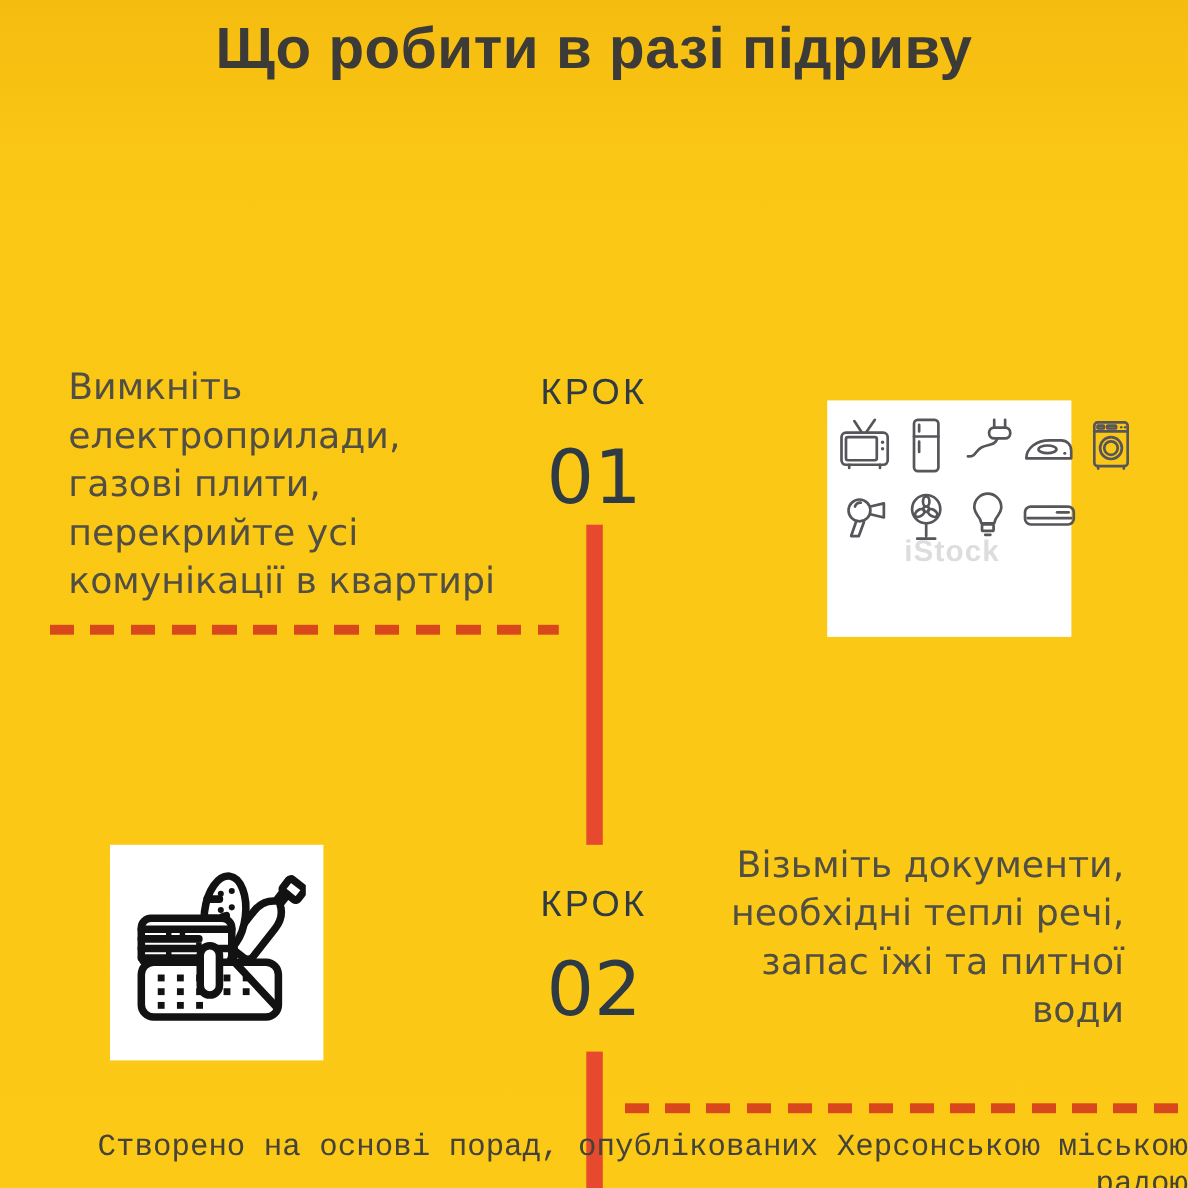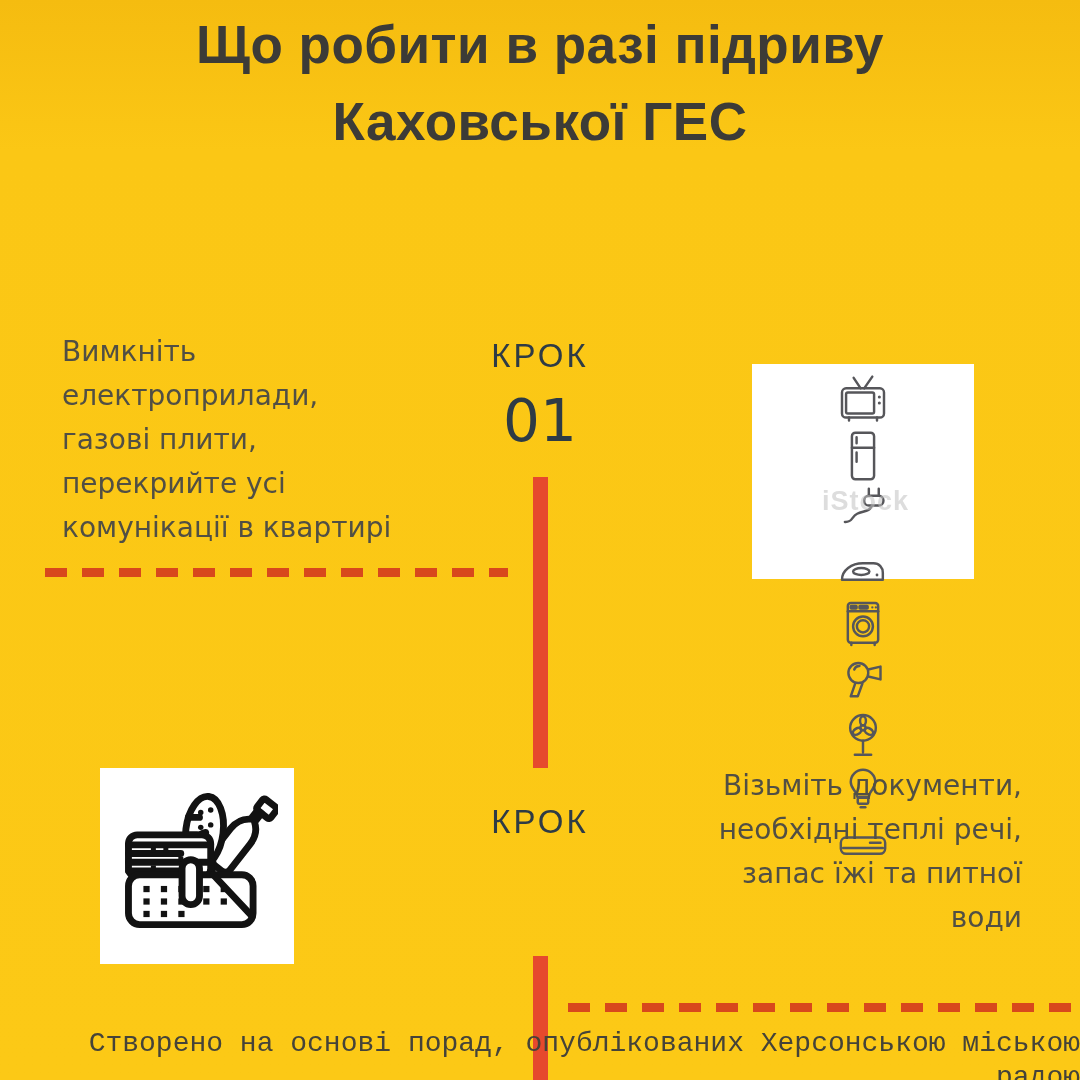--- a/index.html
+++ b/index.html
@@ -13,44 +13,44 @@
     font-size:53px;line-height:77px;font-weight:700;color:#3C3B37;
     letter-spacing:.5px;
   }
   .intro{
     position:absolute;top:172px;left:103px;width:874px;
     font-size:27px;line-height:39px;font-weight:700;color:#4E4C40;
     text-align:justify;
   }
   .step-text{
     font-family:"DejaVu Sans",sans-serif;font-weight:400;
-    font-size:28px;line-height:44px;color:#514F44;white-space:pre-line;
+    font-size:33px;line-height:44px;color:#514F44;white-space:pre-line;
   }
   .step1-text{position:absolute;left:62px;top:330px;width:470px;text-align:left;}
   .step2-text{position:absolute;left:560px;top:764px;width:462px;text-align:right;}
   .krok{position:absolute;width:250px;text-align:center;color:#2E3B45;}
   .krok1{left:415px;top:336px;}
   .krok2{left:415px;top:802px;}
   .krok-label{font-weight:400;font-size:33px;line-height:40px;letter-spacing:3px;}
   .krok-number{
     font-family:"DejaVu Sans",sans-serif;font-weight:400;
-    font-size:58px;line-height:86px;margin-top:2px;
+    font-size:68px;line-height:86px;margin-top:16px;
   }
   .vline{position:absolute;left:533px;width:15px;background:#E6492D;}
   .vline1{top:477px;height:291px;}
   .vline2{top:956px;height:124px;}
   .dash{
     position:absolute;height:9px;
     background:repeating-linear-gradient(90deg,#D8481C 0 22px,transparent 22px 37px);
   }
   .dash1{left:45px;top:568px;width:463px;}
   .dash2{left:568px;top:1003px;width:512px;}
   .panel{position:absolute;background:#FFFFFF;}
   .panel1{left:752px;top:364px;width:222px;height:215px;
-    display:grid;grid-template-columns:repeat(1,1fr);grid-template-rows:repeat(3,1fr);
+    display:grid;grid-template-columns:repeat(5,1fr);grid-template-rows:repeat(3,1fr);
     place-items:center;padding:8px 6px;box-sizing:border-box;text-align:center;}
   .panel2{left:100px;top:768px;width:194px;height:196px;
     display:flex;align-items:center;justify-content:center;}
   .appl{width:56px;height:56px;}
   .appl *{stroke:#56565A;fill:none;stroke-width:4.2;stroke-linecap:round;stroke-linejoin:round;}
   .appl .f{fill:#56565A;stroke:none;}
   .wm{
     position:absolute;left:70px;top:122px;margin:0;
     font-size:27px;font-weight:700;letter-spacing:1px;
     color:#C2C2C2;opacity:.55;pointer-events:none;
@@ -65,21 +65,20 @@
     font-weight:400;color:#454339;
   }
 </style>
 </head>
 <body>
 
 <div class="canvas">
 
   <div class="title">
     <div>Що робити в разі підриву</div>
-    <div>Каховської ГЕС</div>
   </div>
 
 
   <div class="step-text step1-text">Вимкніть
 електроприлади,
 газові плити,
 перекрийте усі
 комунікації в квартирі</div>
 
   <div class="krok krok1">
@@ -192,20 +191,21 @@
       <rect class="f" x="22" y="101" width="5" height="5"></rect>
         <rect class="f" x="36" y="101" width="5" height="5"></rect>
       <rect class="f" x="50" y="101" width="5" height="5"></rect>
 
       <rect class="w" x="53" y="60" width="14" height="36" rx="7"></rect>
     </svg>
   </div>
 
   <div class="krok krok2">
     <div class="krok-label">КРОК</div>
+    <div class="krok-number">02</div>
   </div>
 
   <div class="step-text step2-text">Візьміть документи,
 необхідні теплі речі,
 запас їжі та питної
 води</div>
 
   <div class="vline vline2"></div>
   <div class="dash dash2"></div>
 

